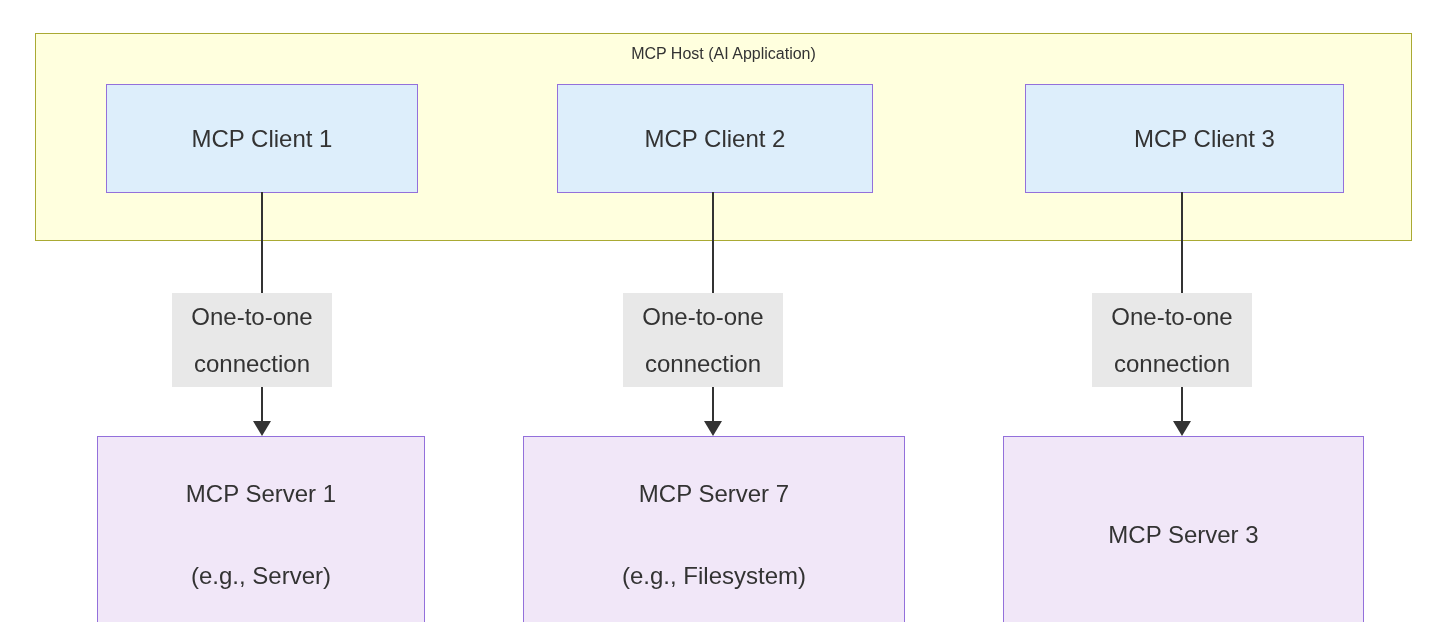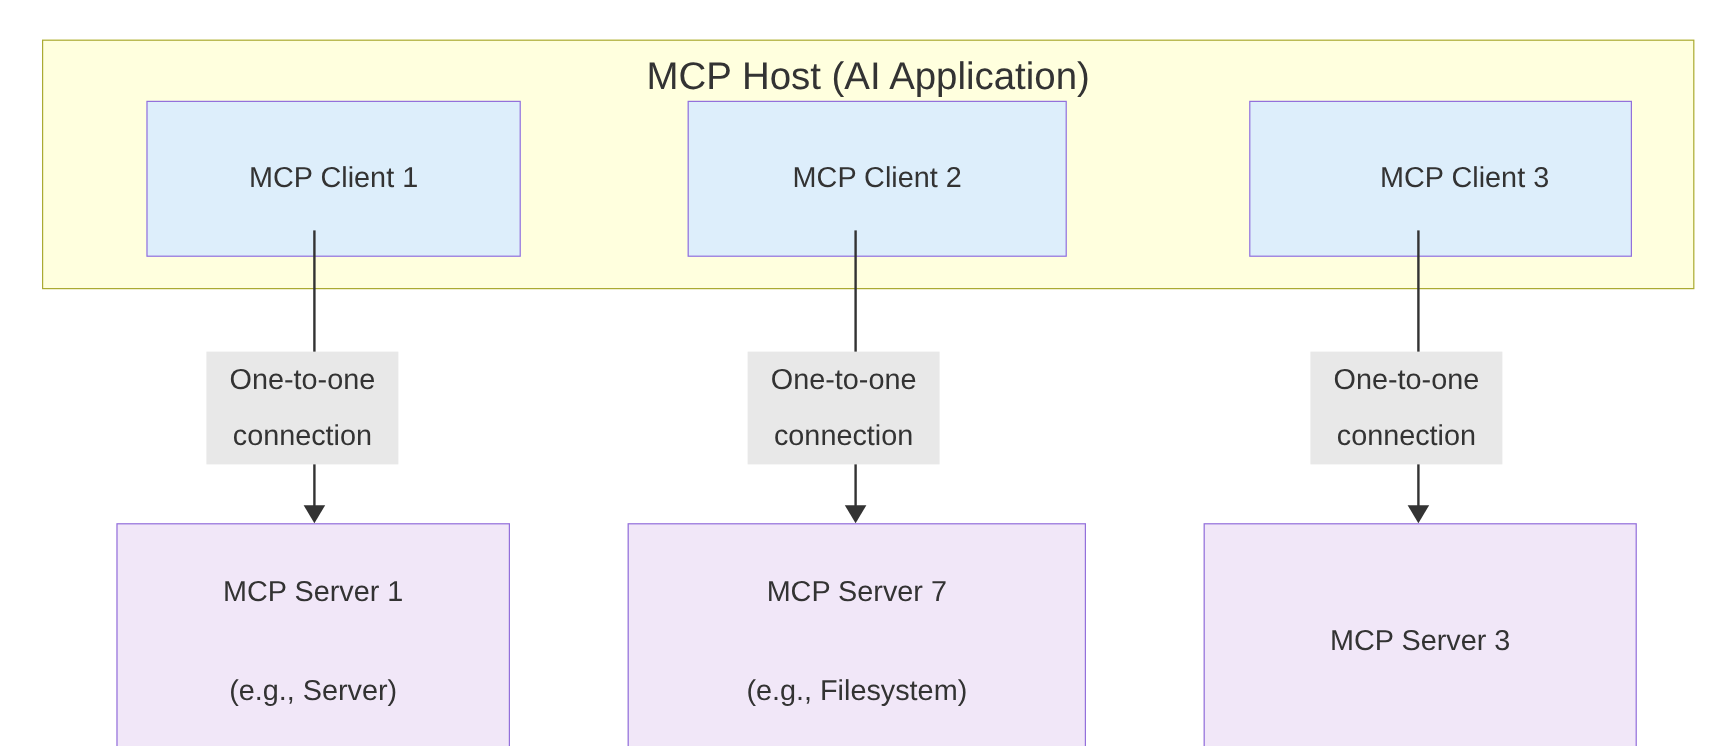--- a/index.html
+++ b/index.html
@@ -28,34 +28,33 @@
     position: absolute;
     left: 35px; top: 33px;
     width: 1377px; height: 208px;
     background: var(--host-fill);
     border: 1.5px solid var(--host-border);
   }
   .host-title {
     position: absolute;
     left: 0; right: 0; top: 11px;
     text-align: center;
-    font-size: 32px;
+    font-size: 16px;
     color: var(--text);
   }
   .client {
     position: absolute;
     top: 50px;
-    height: 130px;
+    height: 109px;
     background: var(--client-fill);
     border: 1.5px solid var(--client-border);
     display: flex;
     align-items: center;
     justify-content: center;
     font-size: 24px;
-    margin-left: 16px;
   }
   .client-1 { left: 70px;  width: 312px; }
   .client-2 { left: 521px; width: 316px; }
   .client-3 { left: 989px; width: 319px; padding-left: 40px; }
 
   .edge-line {
     position: absolute;
     width: 2px;
     top: 192px;
     height: 230px;

